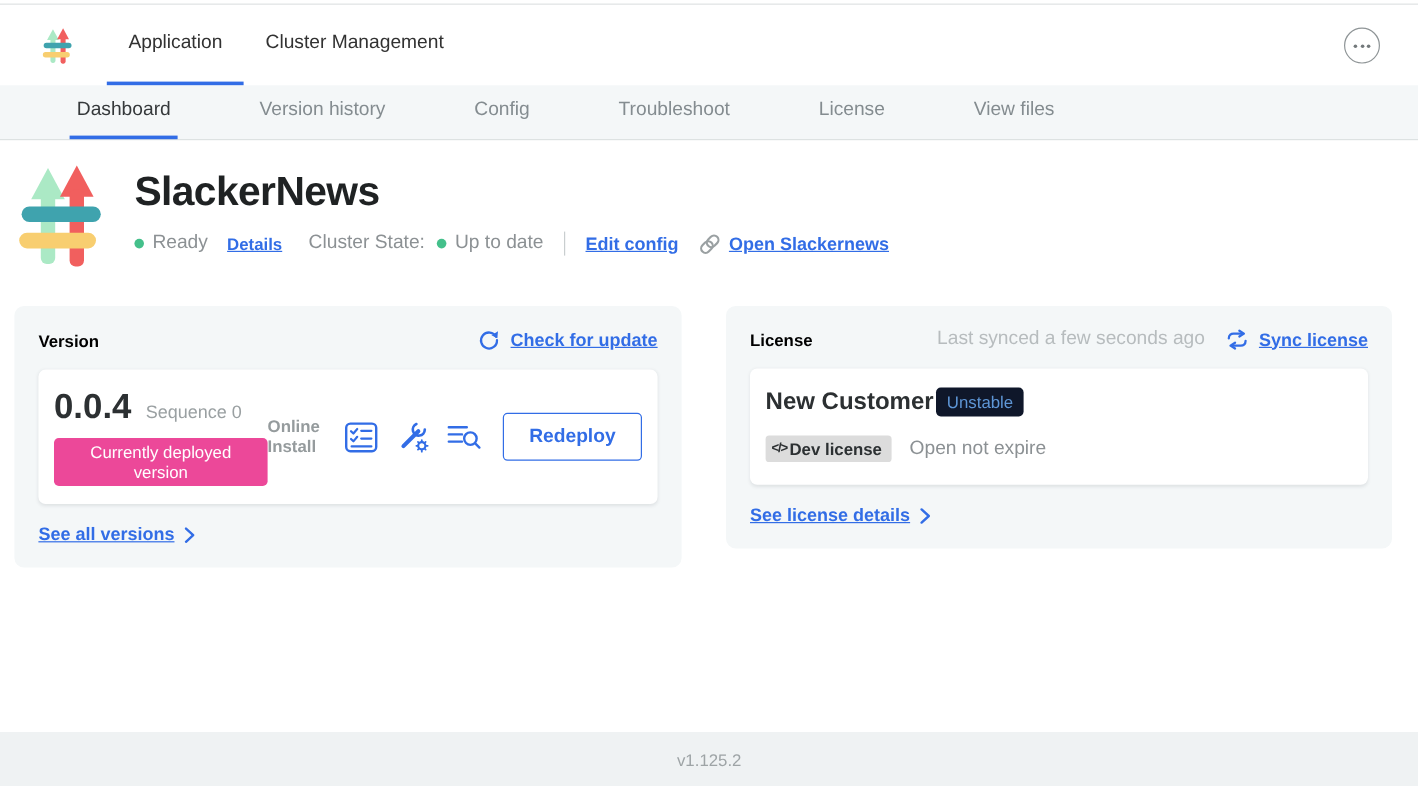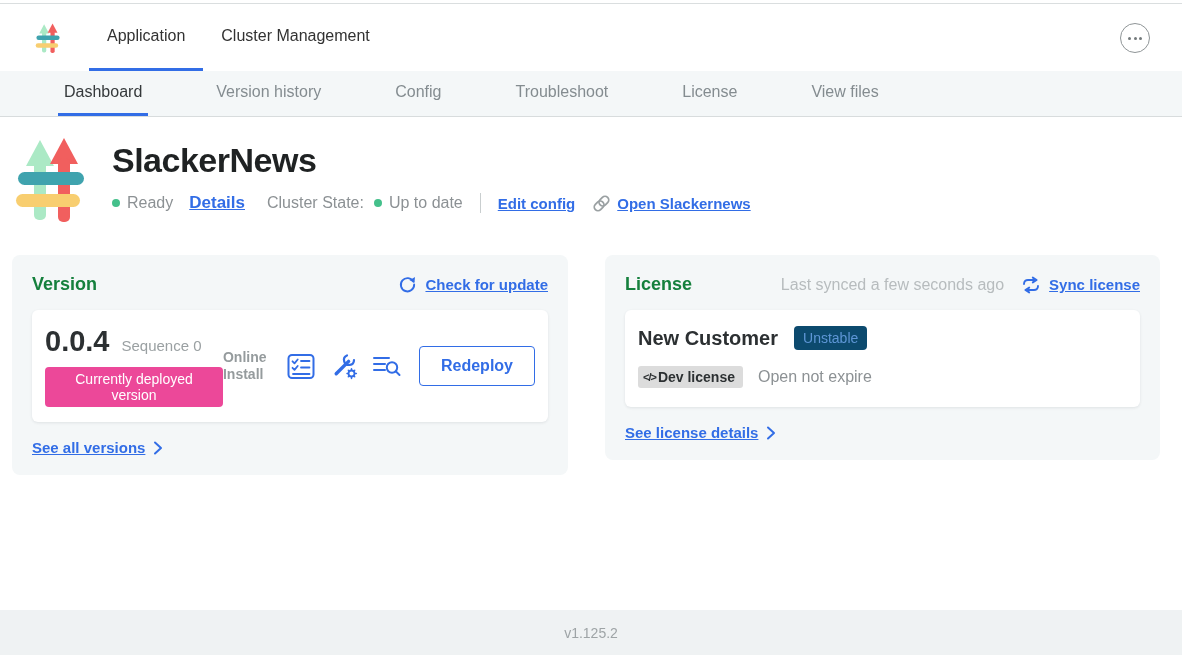--- a/index.html
+++ b/index.html
@@ -30,32 +30,32 @@
   
   .main { flex:1 1 auto; background:#fff; }
 
   .app-head { display:flex; padding:17px 0 0 14px; }
   .app-logo { width:74px; height:90px; flex:0 0 auto; }
   .app-head-text { margin-left:24px; padding-top:7px; }
   .app-title { font-size:34px; font-weight:700; color:#1f2223; letter-spacing:-0.5px; }
   .status-row { margin-top:13px; display:flex; align-items:center; font-size:16px; color:#8c9194; }
   .dot { width:8px; height:8px; border-radius:50%; background:#44c08b; margin-right:7px; flex:0 0 auto; }
   .status-row .lbl { margin-right:16px; }
-  .blue-link { color:#326de6; font-weight:700; text-decoration:underline; font-size:17px; }
+  .blue-link { color:#326de6; font-weight:700; text-decoration:underline; font-size:14px; }
   .status-row .cluster-lbl { margin:0 10px 0 8px; }
   .vdivider { width:1px; height:20px; background:#c9cecf; margin:0 17px; }
   .open-link-wrap { display:flex; align-items:center; margin-left:17px; gap:6px; }
 
   
   .cards { display:flex; align-items:flex-start; gap:37px; margin:31px 22px 0 12px; }
   .card { background:#f4f7f8; border-radius:8px; padding:19px 20px; }
   .card.version { width:556px; }
   .card.license { width:555px; }
   .card-head { display:flex; align-items:center; }
-  .card-title { font-size:18px; font-weight:700; color:#15803d; }
+  .card-title { font-size:14px; font-weight:700; color:#000000; }
   .spacer { flex:1; }
   .head-link { display:flex; align-items:center; gap:8px; }
   .head-link .blue-link { font-size:15px; }
   .synced-text { font-size:16px; color:#b7bcbe; margin-right:17px; }
 
   .inner { background:#fff; border-radius:6px; margin-top:15px; box-shadow:0 1px 3px rgba(40,50,60,.10); }
   .inner.version-inner { padding:15px 13px; display:flex; align-items:center; justify-content:space-between; }
 
   .ver-row { display:flex; align-items:baseline; }
   .ver-num { font-size:29px; font-weight:700; color:#2c3032; }
@@ -67,21 +67,21 @@
   .install-type { font-size:14px; font-weight:700; color:#959b9d; width:50px; line-height:1.25; }
   .icon-btn { width:30px; height:30px; display:flex; align-items:center; justify-content:center; cursor:pointer; }
   .redeploy { margin-left:4px; padding:10px 21px; font-size:16px; font-weight:700; color:#326de6; background:#fff; border:1px solid #326de6; border-radius:4px; cursor:pointer; font-family:"Liberation Sans", sans-serif; }
 
   .see-link-row { margin-top:17px; display:flex; align-items:center; gap:8px; }
   .see-link-row .blue-link { font-size:15px; }
 
   .inner.license-inner { padding:16px 13px 19px; }
   .lic-row1 { display:flex; align-items:center; }
   .customer-name { font-size:20px; font-weight:700; color:#2c3032; }
-  .badge-channel { margin-left:16px; background:#0c4a6e; color:#5e96d6; font-size:14px; padding:4px 9px; border-radius:4px; }
+  .badge-channel { margin-left:2px; background:#0f172a; color:#5e96d6; font-size:14px; padding:4px 9px; border-radius:4px; }
   .lic-row2 { margin-top:16px; display:flex; align-items:center; }
   .badge-dev { background:#dcdcdc; color:#2c3032; font-weight:700; font-size:14px; padding:3px 8px 3px 5px; border-radius:3px; display:flex; align-items:center; gap:2px; }
   .dev-glyph { font-size:11px; font-weight:700; letter-spacing:-1px; }
   .expiry { margin-left:15px; font-size:16px; color:#8c9194; }
 
   
   .footer { flex:0 0 auto; height:45px; background:#eff2f3; display:flex; align-items:center; justify-content:center; font-size:14px; color:#9ea4a6; }
 
   svg { display:block; }
 </style>

